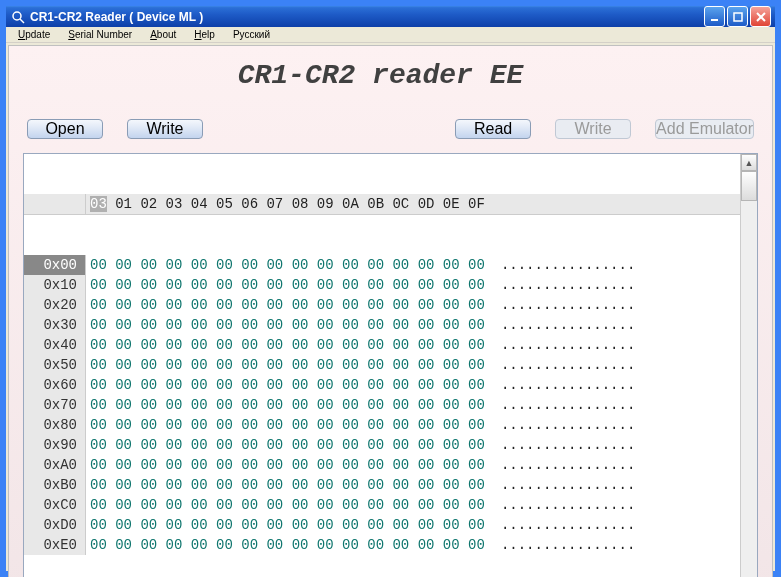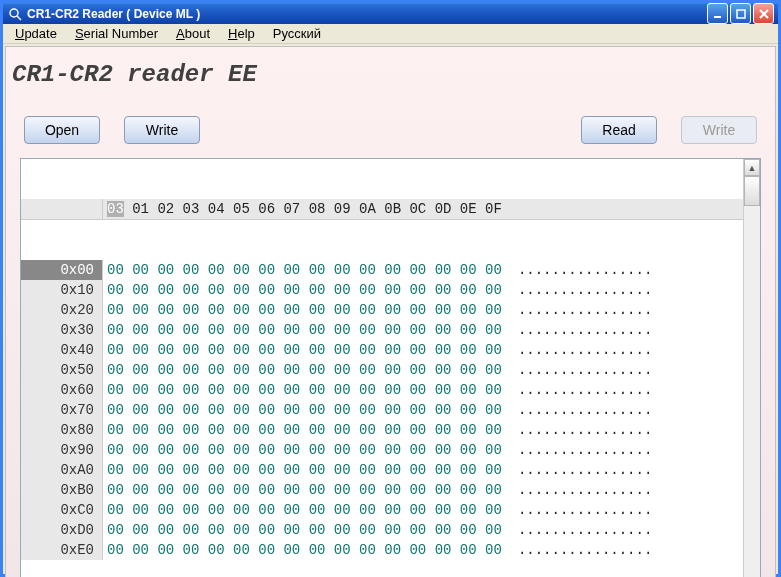--- a/index.html
+++ b/index.html
@@ -7,21 +7,21 @@
   font-family: Tahoma, Arial, sans-serif;
   font-size: 11px;
   background: #ece9d8;
   width: 781px;
   height: 577px;
   overflow: hidden;
 }
 .window {
   width: 781px;
   height: 577px;
-  border: 3px solid #3b82f6;
+  border: 6px solid #3b82f6;
   background: #ece9d8;
   display: flex;
   flex-direction: column;
 }
 .titlebar {
   height: 26px;
   background: linear-gradient(to bottom, #3c87e8 0%, #2b6fd6 8%, #1e5bc7 40%, #0d3fa8 100%);
   display: flex;
   align-items: center;
   padding: 0 4px;
@@ -63,55 +63,55 @@
   background: #ece9d8;
   border-bottom: 1px solid #d4d0c8;
   display: flex;
   align-items: center;
   padding: 0 4px;
   gap: 2px;
 }
 .menubar .menu-item {
   padding: 2px 8px;
   cursor: pointer;
-  font-size: 13px;
+  font-size: 10px;
 }
 .menubar .underline { text-decoration: underline; }
 .content {
   flex: 1;
   padding: 4px 6px;
   display: flex;
   flex-direction: column;
   background: linear-gradient(to bottom, #fdf1f2 0%, #f2e5e7 100%);
   border: 1px solid #c0c0c0;
   margin: 2px;
 }
 .header-title {
-  text-align: left;
+  text-align: center;
   font-family: "Courier New", monospace;
   font-style: italic;
   font-weight: bold;
-  font-size: 24px;
+  font-size: 28px;
   color: #404040;
   padding: 10px 20px 12px 0;
 }
 .toolbar {
   display: flex;
   padding: 16px 12px 14px;
   gap: 24px;
   align-items: center;
 }
 .toolbar .spacer { flex: 1; }
 .btn {
   min-width: 76px;
-  height: 28px;
+  height: 20px;
   border: 1px solid #8a9cb5;
   border-radius: 4px;
   background: linear-gradient(to bottom, #f4f7fc 0%, #dfe8f6 45%, #c3d4ee 100%);
-  font-size: 14px;
+  font-size: 16px;
   cursor: pointer;
   display: inline-flex;
   align-items: center;
   justify-content: center;
   color: #000;
 }
 .btn:disabled, .btn.disabled {
   color: #9a9a9a;
   background: #e9ecf2;
   border-color: #c0c8d4;
@@ -135,21 +135,21 @@
 }
 .hex-header-row {
   display: flex;
   background: #e8e8e8;
   border-bottom: 1px solid #ccc;
 }
 .hex-row {
   display: flex;
 }
 .addr-cell {
-  width: 82px;
+  width: 62px;
   text-align: right;
   padding-right: 8px;
   background: #e8e8e8;
   color: #333;
   border-right: 1px solid #ccc;
 }
 .addr-cell.selected {
   background: #888;
   color: #fff;
 }
@@ -250,20 +250,21 @@
 
   <div class="content">
     <div class="header-title">CR1-CR2 reader EE</div>
 
     <div class="toolbar">
       <button class="btn">Open</button>
       <button class="btn">Write</button>
       <div class="spacer"></div>
       <button class="btn">Read</button>
       <button class="btn disabled" disabled="">Write</button>
+      <button class="btn disabled" disabled="">Add Emulator</button>
     </div>
 
     <div class="hex-container">
       <div class="hex-table">
         <div class="hex-header-row">
           <span class="addr-cell"> </span>
           <span class="hex-cells"><span class="col-hilite">03</span><span> 01 02 03 04 05 06 07 08 09 0A 0B 0C 0D 0E 0F</span></span>
         </div>
         <div id="hex-rows"><div class="hex-row"><span class="addr-cell selected">0x00</span><span class="hex-cells">00 00 00 00 00 00 00 00 00 00 00 00 00 00 00 00</span><span class="ascii-cells">................</span></div><div class="hex-row"><span class="addr-cell">0x10</span><span class="hex-cells">00 00 00 00 00 00 00 00 00 00 00 00 00 00 00 00</span><span class="ascii-cells">................</span></div><div class="hex-row"><span class="addr-cell">0x20</span><span class="hex-cells">00 00 00 00 00 00 00 00 00 00 00 00 00 00 00 00</span><span class="ascii-cells">................</span></div><div class="hex-row"><span class="addr-cell">0x30</span><span class="hex-cells">00 00 00 00 00 00 00 00 00 00 00 00 00 00 00 00</span><span class="ascii-cells">................</span></div><div class="hex-row"><span class="addr-cell">0x40</span><span class="hex-cells">00 00 00 00 00 00 00 00 00 00 00 00 00 00 00 00</span><span class="ascii-cells">................</span></div><div class="hex-row"><span class="addr-cell">0x50</span><span class="hex-cells">00 00 00 00 00 00 00 00 00 00 00 00 00 00 00 00</span><span class="ascii-cells">................</span></div><div class="hex-row"><span class="addr-cell">0x60</span><span class="hex-cells">00 00 00 00 00 00 00 00 00 00 00 00 00 00 00 00</span><span class="ascii-cells">................</span></div><div class="hex-row"><span class="addr-cell">0x70</span><span class="hex-cells">00 00 00 00 00 00 00 00 00 00 00 00 00 00 00 00</span><span class="ascii-cells">................</span></div><div class="hex-row"><span class="addr-cell">0x80</span><span class="hex-cells">00 00 00 00 00 00 00 00 00 00 00 00 00 00 00 00</span><span class="ascii-cells">................</span></div><div class="hex-row"><span class="addr-cell">0x90</span><span class="hex-cells">00 00 00 00 00 00 00 00 00 00 00 00 00 00 00 00</span><span class="ascii-cells">................</span></div><div class="hex-row"><span class="addr-cell">0xA0</span><span class="hex-cells">00 00 00 00 00 00 00 00 00 00 00 00 00 00 00 00</span><span class="ascii-cells">................</span></div><div class="hex-row"><span class="addr-cell">0xB0</span><span class="hex-cells">00 00 00 00 00 00 00 00 00 00 00 00 00 00 00 00</span><span class="ascii-cells">................</span></div><div class="hex-row"><span class="addr-cell">0xC0</span><span class="hex-cells">00 00 00 00 00 00 00 00 00 00 00 00 00 00 00 00</span><span class="ascii-cells">................</span></div><div class="hex-row"><span class="addr-cell">0xD0</span><span class="hex-cells">00 00 00 00 00 00 00 00 00 00 00 00 00 00 00 00</span><span class="ascii-cells">................</span></div><div class="hex-row"><span class="addr-cell">0xE0</span><span class="hex-cells">00 00 00 00 00 00 00 00 00 00 00 00 00 00 00 00</span><span class="ascii-cells">................</span></div></div>
       </div>

